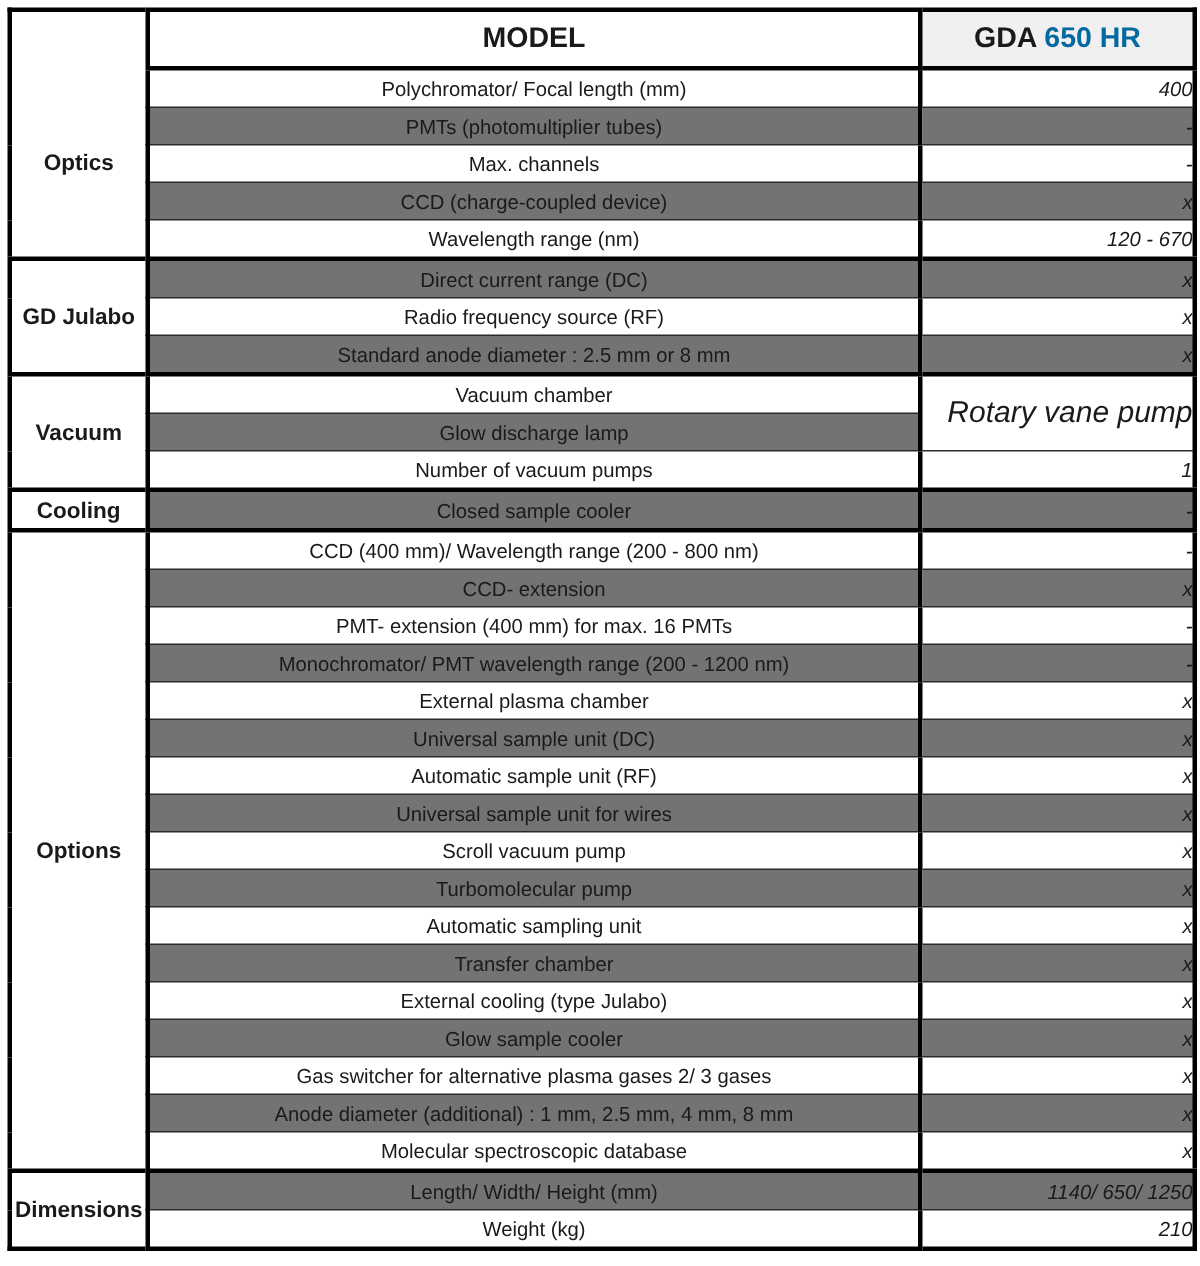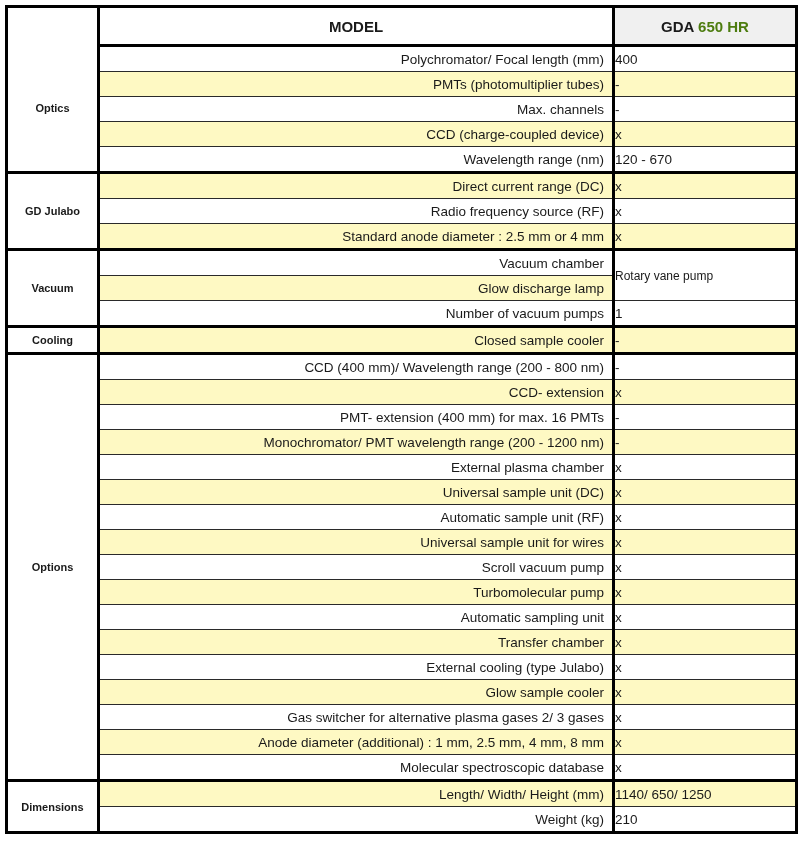--- a/index.html
+++ b/index.html
@@ -17,21 +17,21 @@
     width: 790px;
     margin: 5px;
     border: 3px solid #000;
   }
   col.c-cat   { width: 92px; }
   col.c-feat  { width: 515px; }
   col.c-val   { width: 183px; }
 
   thead th {
     height: 36px;
-    font-size: 15px;
+    font-size: 19px;
     font-weight: bold;
     text-align: center;
     vertical-align: middle;
     border-bottom: 3px solid #000;
     padding: 0;
   }
   th.cat-head {
     border-bottom: none;          
     border-right: 3px solid #000;
     background: #ffffff;
@@ -49,51 +49,52 @@
     white-space: nowrap;
   }
   tr.sec-start > td { border-top: 3px solid #000; }
 
   td.cat {
     font-weight: bold;
     text-align: center;
     background: #ffffff;
     border-right: 3px solid #000;
     border-top: 3px solid #000;
-    font-size: 11px;
+    font-size: 15px;
   }
   td.cat.no-top { border-top: none; }
 
   td.feature {
-    text-align: right;
+    text-align: center;
     padding: 0 8px;
     border-right: 3px solid #000;
     background: #ffffff;
   }
   td.value {
-    text-align: left;
-    background: #ffffff;
-  }
-  td.alt { background: #fef9c3; }
-  td.merged { background: #ffffff; font-size: 12px; }
+    text-align: right;
+    background: #ffffff;
+    font-style: italic;
+  }
+  td.alt { background: #737373; }
+  td.merged { background: #ffffff; font-size: 20px; }
 </style>
 </head>
 <body>
 
 <table class="spec">
   <colgroup>
     <col class="c-cat">
     <col class="c-feat">
     <col class="c-val">
   </colgroup>
   <thead>
     <tr>
       <th class="cat-head"></th>
       <th class="model-head">MODEL</th>
-      <th class="value-head"><span>GDA </span><span style="color: #4d7c0f;">650 HR</span></th>
+      <th class="value-head"><span>GDA </span><span style="color: #0369a1;">650 HR</span></th>
     </tr>
   </thead>
   <tbody id="spec-body">
       <tr>
         <td rowspan="5" class="cat no-top">Optics</td>
         <td class="feature">Polychromator/ Focal length (mm)</td>
         <td class="value">400</td>
       </tr>
       <tr>
         <td class="feature alt">PMTs (photomultiplier tubes)</td>
@@ -114,21 +115,21 @@
       <tr class="sec-start">
         <td rowspan="3" class="cat">GD Julabo</td>
         <td class="feature alt">Direct current range (DC)</td>
         <td class="value alt">x</td>
       </tr>
       <tr>
         <td class="feature">Radio frequency source (RF)</td>
         <td class="value">x</td>
       </tr>
       <tr>
-        <td class="feature alt">Standard anode diameter : 2.5 mm or 4 mm</td>
+        <td class="feature alt">Standard anode diameter : 2.5 mm or 8 mm</td>
         <td class="value alt">x</td>
       </tr>
       <tr class="sec-start">
         <td rowspan="3" class="cat">Vacuum</td>
         <td class="feature">Vacuum chamber</td>
         <td class="value merged" rowspan="2">Rotary vane pump</td>
       </tr>
       <tr>
         <td class="feature alt">Glow discharge lamp</td>
       </tr>

